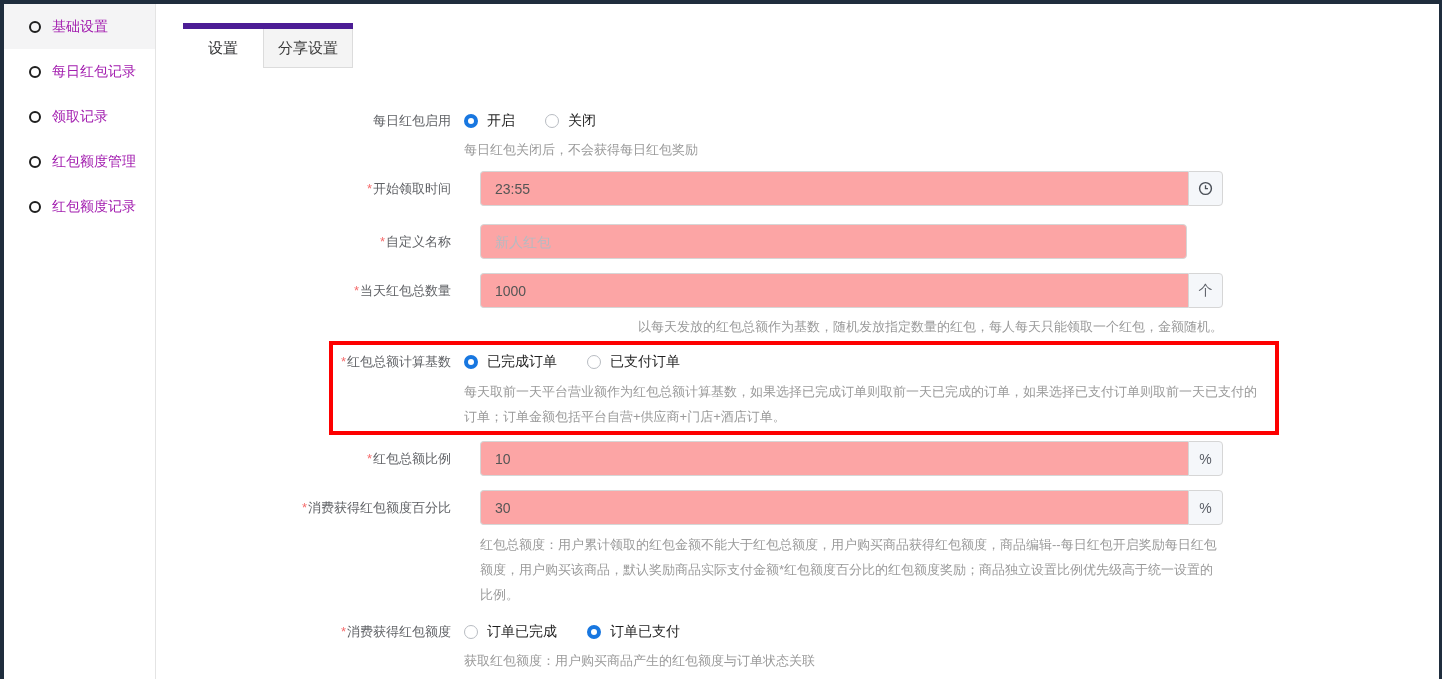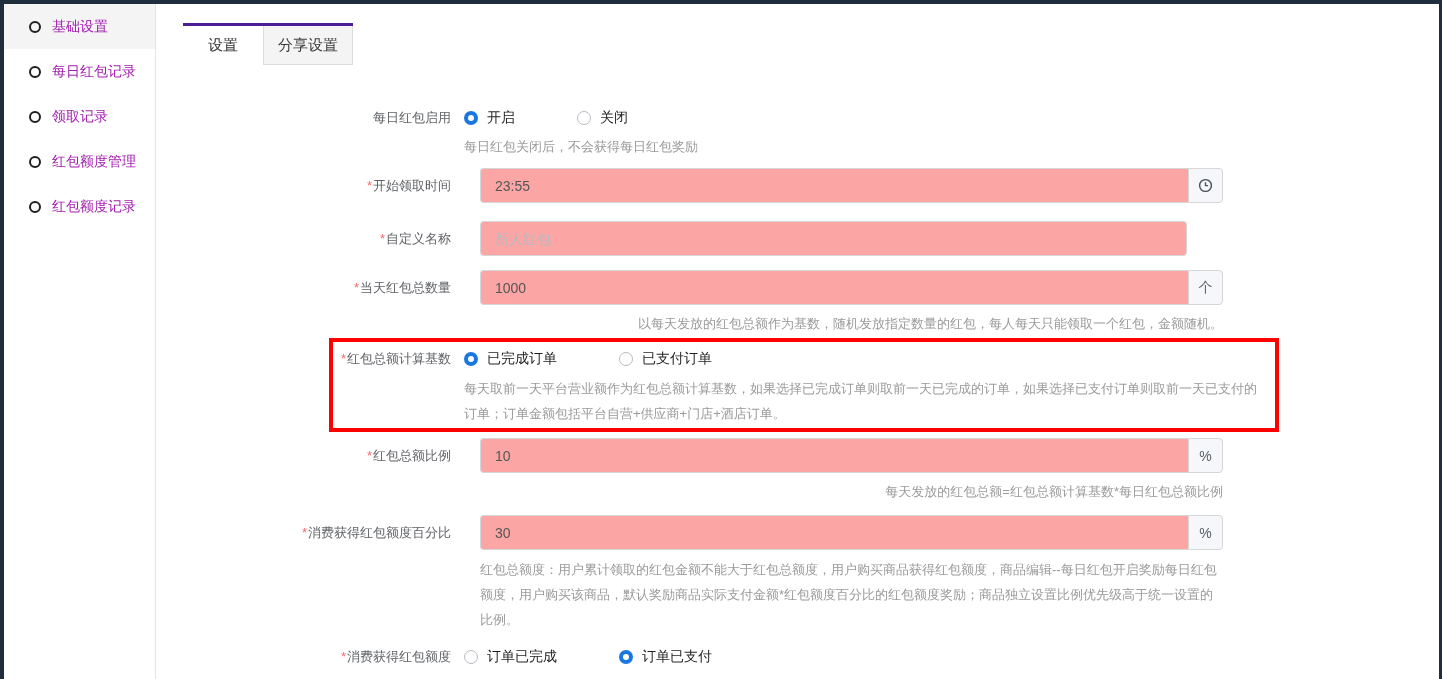--- a/index.html
+++ b/index.html
@@ -18,36 +18,36 @@
   .side-item { height:45px; display:flex; align-items:center; padding-left:25px;
     font-size:14px; color:#a21caf; cursor:pointer; }
   .side-item.active { background:#f4f4f5; }
   .side-circle { width:12px; height:12px; border:2px solid #1f1f1f; border-radius:50%;
     margin-right:11px; flex-shrink:0; }
 
   
   .main { position:absolute; left:157px; top:4px; right:3px; bottom:0; background:#fff; }
 
   
-  .tabs { display:inline-flex; margin:19px 0 0 26px; border-top:3px solid #4c1d95; }
+  .tabs { display:inline-flex; margin:19px 0 0 26px; border-top:6px solid #4c1d95; }
   .tab { min-width:80px; height:39px; line-height:38px; text-align:center;
     font-size:15px; color:#303133; background:#fff; cursor:pointer; padding:0 14px; }
   .tab.inactive { background:#f4f4f4; border:1px solid #dcdcdc; border-top:none; color:#3a3a3a; }
 
   
   .form { margin-top:43px; }
   .form-row { display:flex; position:relative; }
   .form-label { width:294px; flex-shrink:0; text-align:right; font-size:13px;
     color:#606266; line-height:20px; padding-top:0; }
   .form-label .star { color:#f56c6c; margin-right:1px; }
   .row-input .form-label { line-height:35px; }
   .content-radio { margin-left:13px; }
   .content-input { margin-left:29px; }
 
-  .radio-line { display:flex; align-items:center; height:20px;gap:32px; }
+  .radio-line { display:flex; align-items:center; height:20px; }
   .radio { display:inline-flex; align-items:center; margin-right:30px; cursor:pointer; }
   .radio-dot { width:14px; height:14px; border-radius:50%; background:#fff;
     border:1px solid #b8bcc2; margin-right:9px; flex-shrink:0; }
   .radio-dot.checked { border:4px solid #1877e0; background:#fff; }
   .radio-label { font-size:14px; color:#1f1f1f; }
 
   .helper { font-size:13px; color:#9a9a9a; line-height:25px; margin-top:7px; }
   .helper.tight { line-height:19px; margin-top:9px;text-align:right; }
 
   .input-group { display:flex; height:35px; }
@@ -199,21 +199,20 @@
 
       <div class="form-row row-input r6">
         <div class="form-label">
           <span class="star">*</span><span>红包总额比例</span>
         </div>
         <div class="content-input">
           <div class="input-group has-append w-append">
             <input class="text-input" type="text" value="10" style="">
             <span class="append">%</span>
           </div>
-          <div class="helper tight mid">每天发放的红包总额=红包总额计算基数*每日红包总额比例</div>
         </div>
       </div>
 
       <div class="form-row row-input r7">
         <div class="form-label">
           <span class="star">*</span><span>消费获得红包额度百分比</span>
         </div>
         <div class="content-input">
           <div class="input-group has-append w-append">
             <input class="text-input" type="text" value="30" style="">

